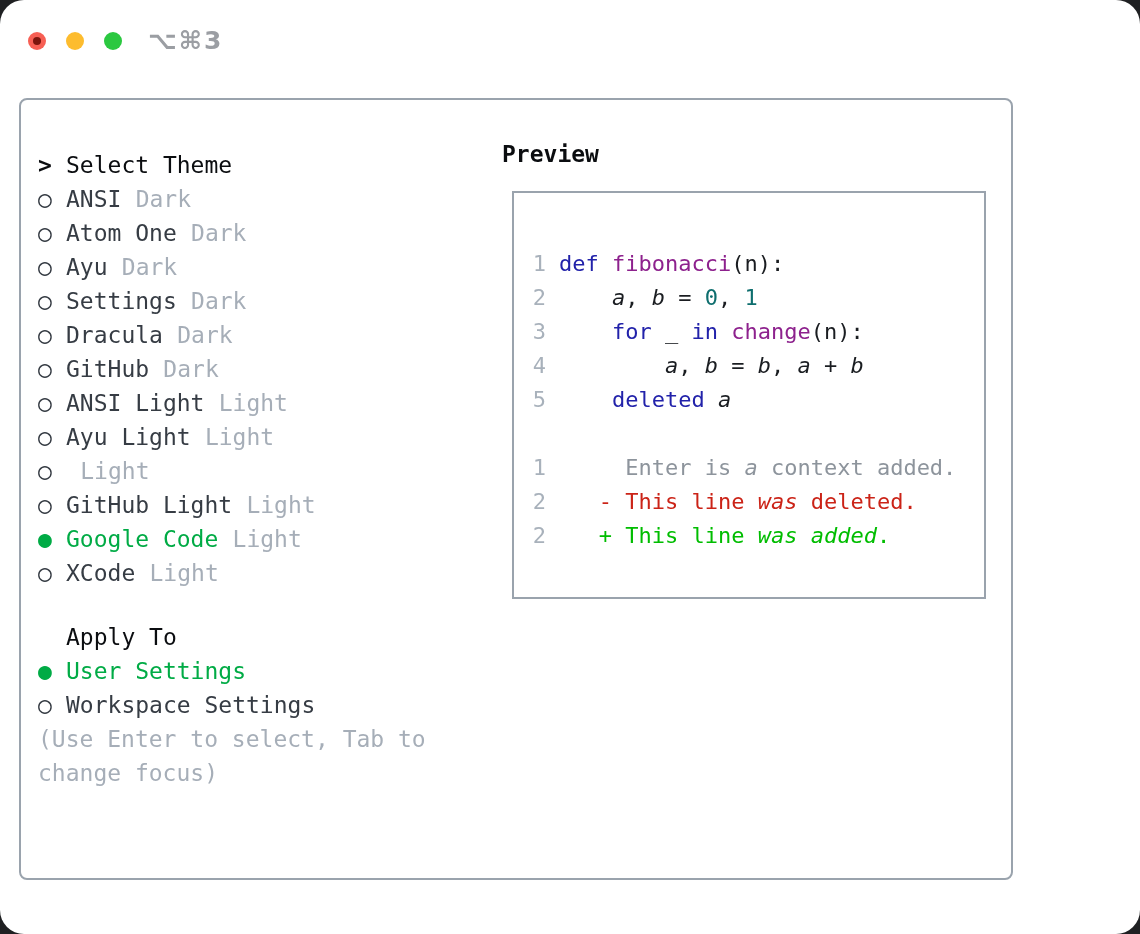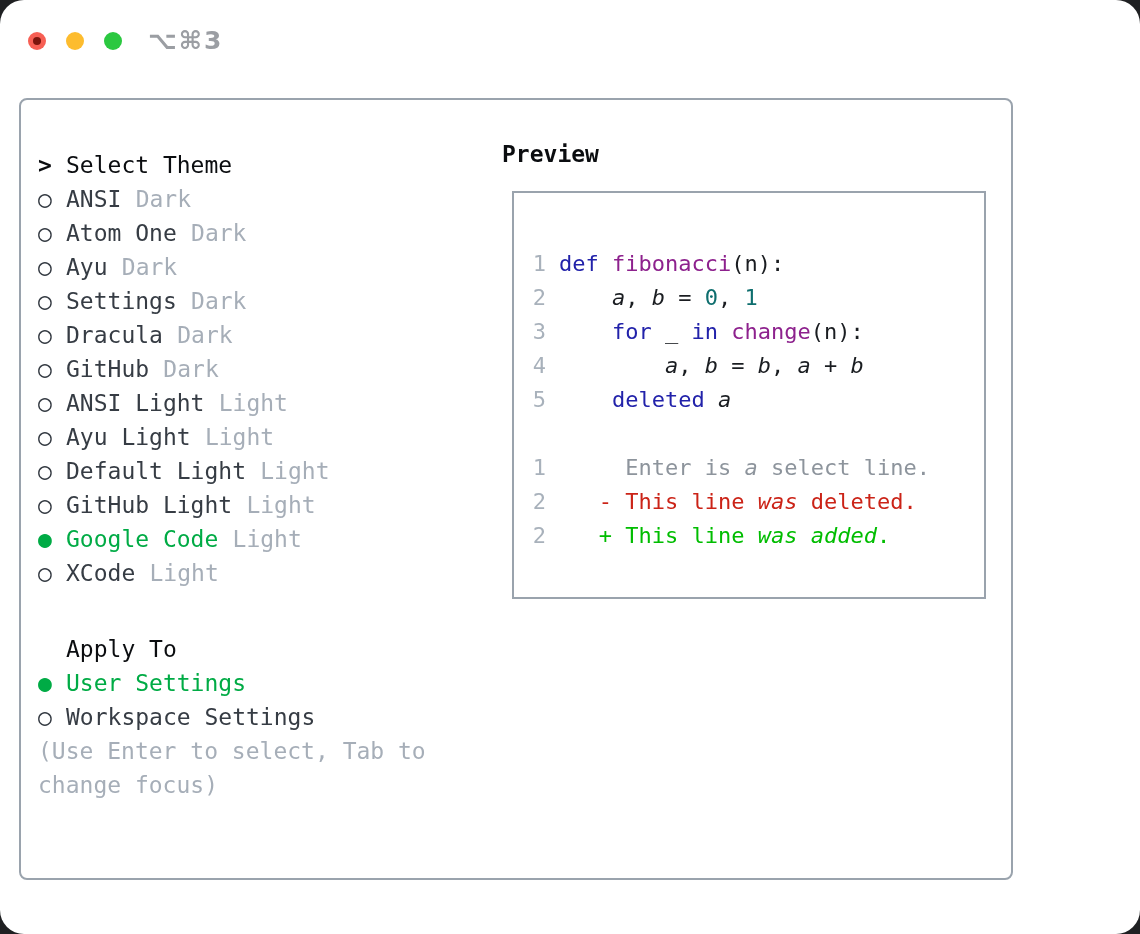--- a/index.html
+++ b/index.html
@@ -91,21 +91,21 @@
   .list-title {
     font-weight: normal;
     color: var(--heading-black);
   }
   .t-name { color: var(--text-dark); }
   .t-name.sel { color: var(--accent-green); }
   .t-variant {
     color: var(--muted-gray);
     margin-left: 0.62em;
   }
-  .apply-section { margin-top: 42px; }
+  .apply-section { margin-top: 30px; }
   .apply-title { color: var(--heading-black); }
   .help {
     max-width: 29ch;
     color: var(--muted-gray);
     white-space: normal;
   }
   
   .right-col {
     position: absolute;
     left: 481px;
@@ -210,21 +210,20 @@
     <span class="t-name">ANSI Light</span>
     <span class="t-variant">Light</span>
   </div>
           <div class="row">
     <span class="marker radio">○</span>
     <span class="t-name">Ayu Light</span>
     <span class="t-variant">Light</span>
   </div>
           <div class="row">
     <span class="marker radio">○</span>
-    <span class="t-name">Default Light</span>
     <span class="t-variant">Light</span>
   </div>
           <div class="row">
     <span class="marker radio">○</span>
     <span class="t-name">GitHub Light</span>
     <span class="t-variant">Light</span>
   </div>
           <div class="row">
     <span class="marker radio sel">●</span>
     <span class="t-name sel">Google Code</span>
@@ -280,21 +279,21 @@
     <span class="lcode"><span class="pln">        </span><span class="var">a</span><span class="pln">, </span><span class="var">b</span><span class="pln"> = </span><span class="var">b</span><span class="pln">, </span><span class="var">a</span><span class="pln"> + </span><span class="var">b</span></span>
   </div>
             <div class="cline">
     <span class="lno">5</span>
     <span class="lcode"><span class="pln">    </span><span class="kw">deleted</span><span class="pln"> </span><span class="var">a</span></span>
   </div>
           </div>
         <div id="diff-block">
             <div class="cline">
     <span class="lno">1</span>
-    <span class="lcode"><span class="ctx">     Enter is </span><span class="ctx i">a</span><span class="ctx"> select line.</span></span>
+    <span class="lcode"><span class="ctx">     Enter is </span><span class="ctx i">a</span><span class="ctx"> context added.</span></span>
   </div>
             <div class="cline">
     <span class="lno">2</span>
     <span class="lcode"><span class="del">   - This line </span><span class="del i">was</span><span class="del"> deleted.</span></span>
   </div>
             <div class="cline">
     <span class="lno">2</span>
     <span class="lcode"><span class="add">   + This line </span><span class="add i">was</span><span class="add"> </span><span class="add i">added</span><span class="add">.</span></span>
   </div>
           </div>

